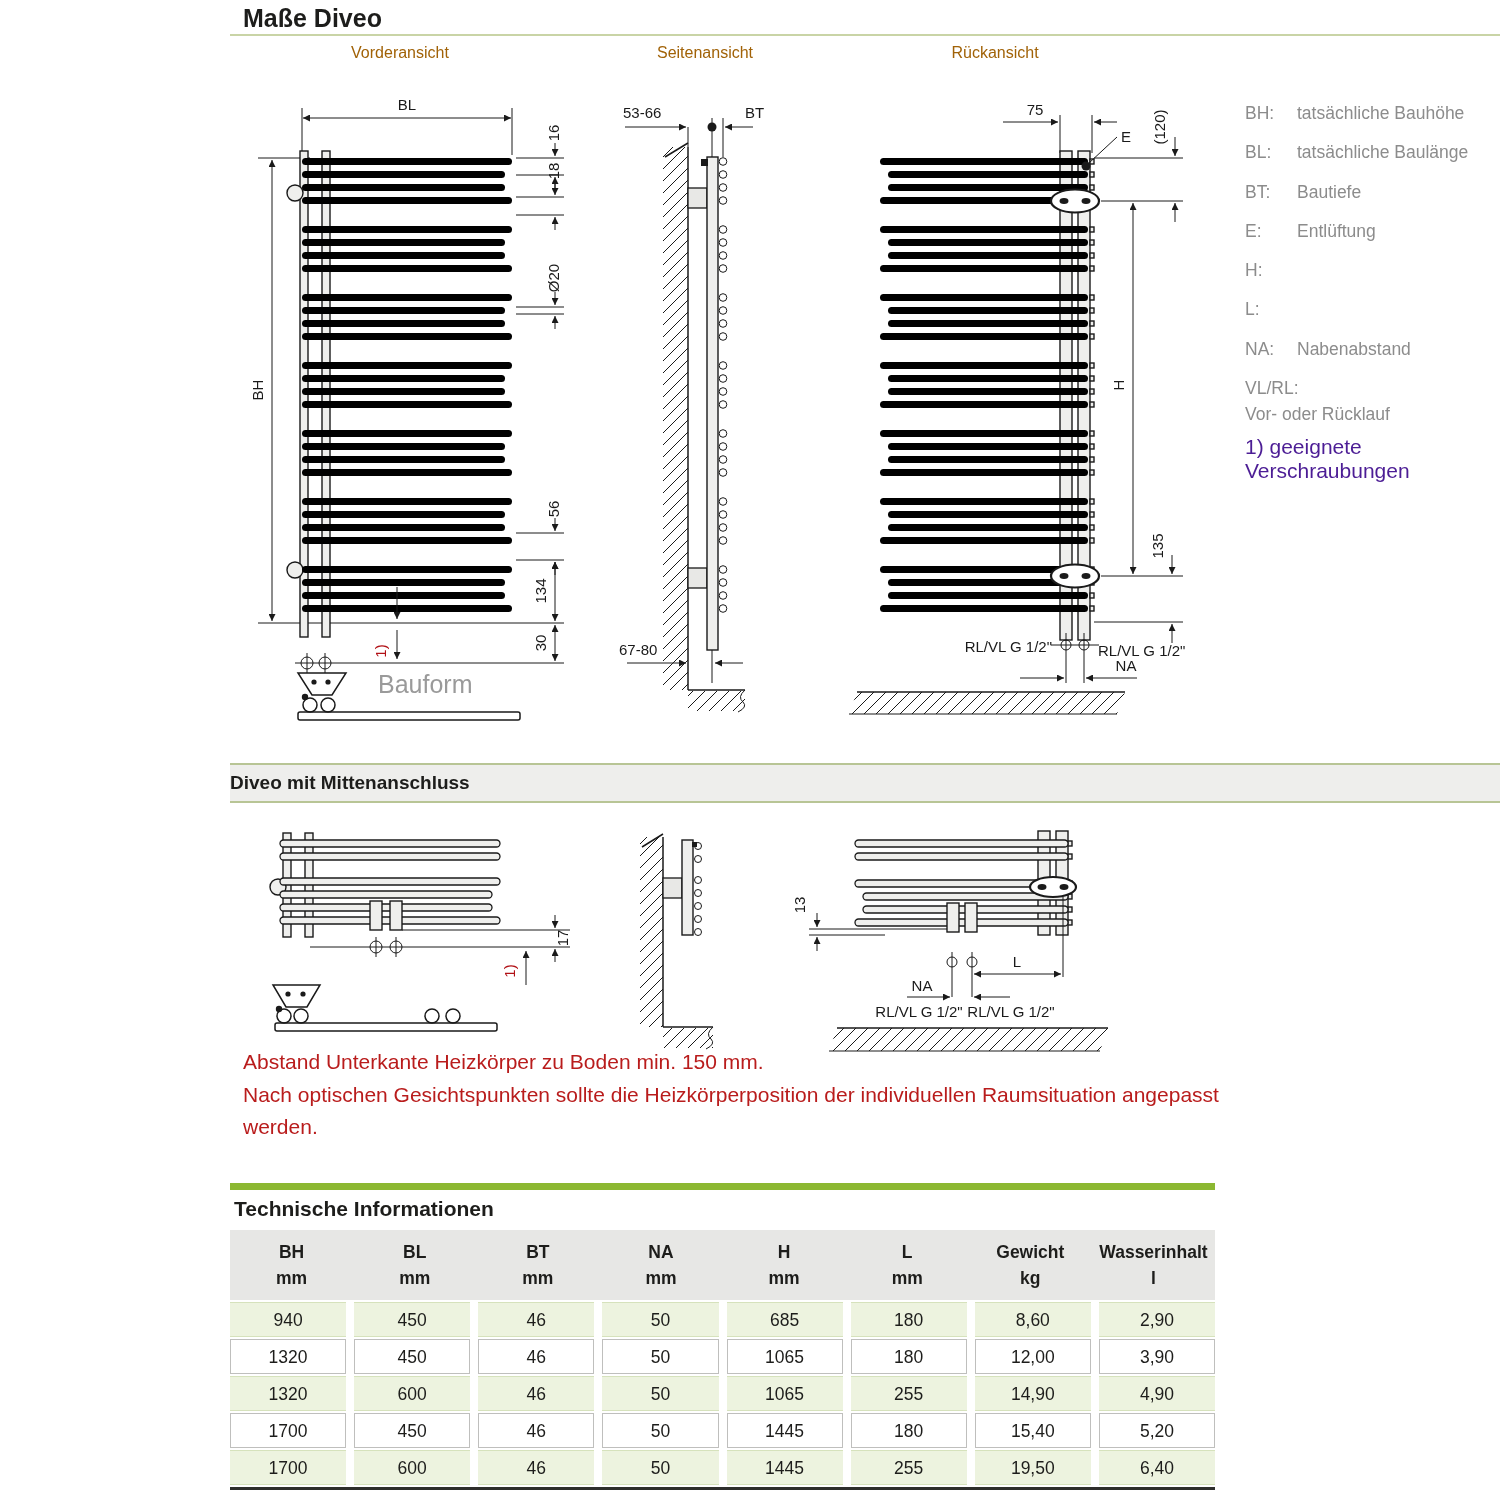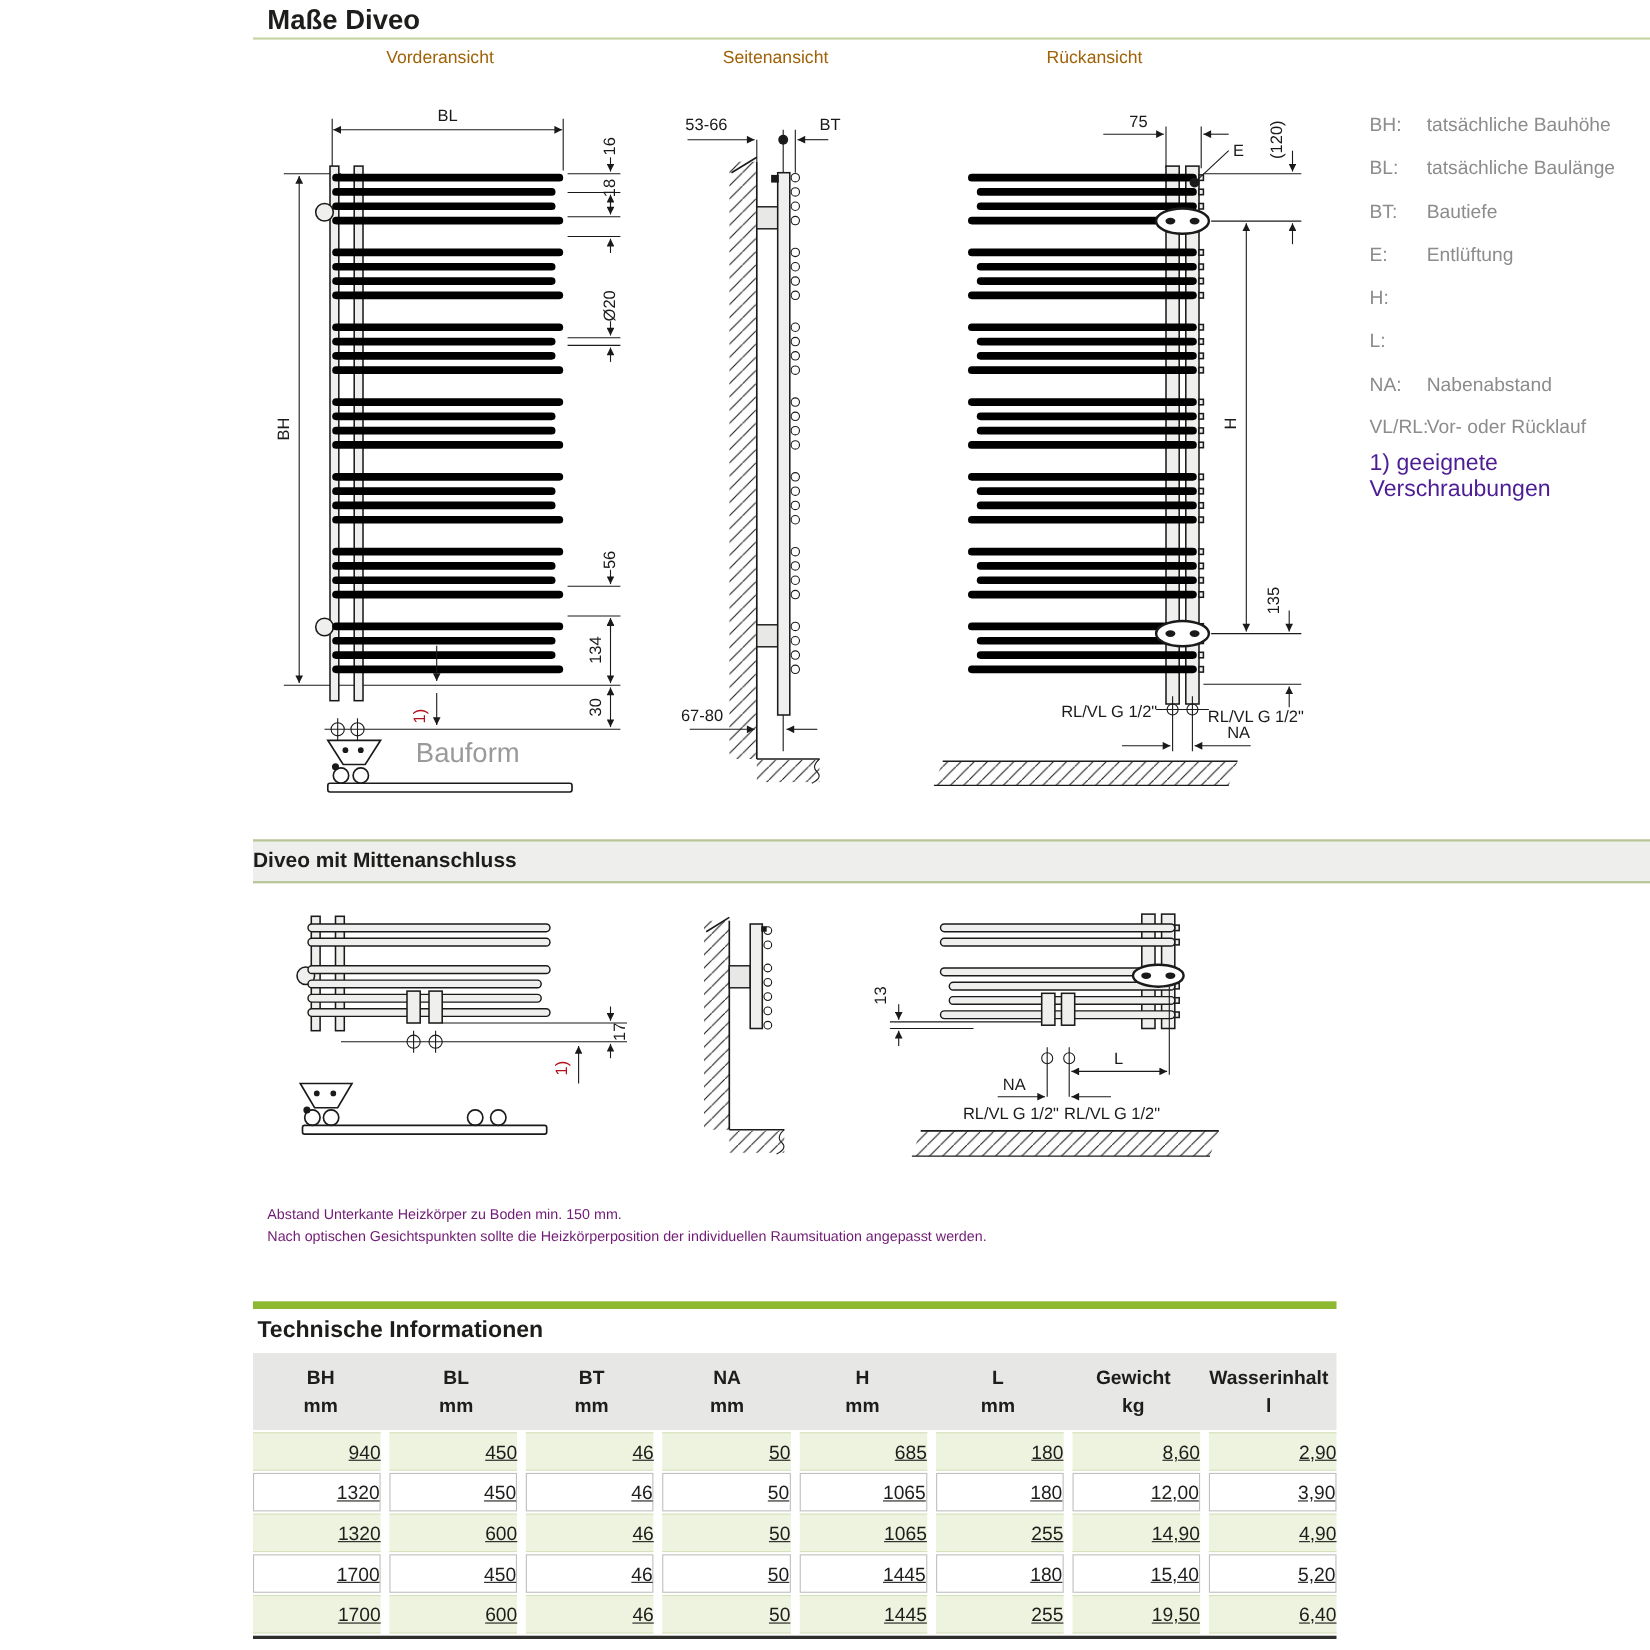--- a/index.html
+++ b/index.html
@@ -23,29 +23,29 @@
   .legend{left:1245px;top:100px;width:238px;}
   .legend-row{display:flex;margin-bottom:13px;color:#8c8c8c;font-size:17.5px;line-height:1.5;}
   .legend-term{width:52px;flex:none;}
   .legend-def{flex:1;}
   .legend-note{margin-top:3px;color:#4c1d95;font-size:21px;}
   
   .mid-band{left:230px;top:763px;width:1270px;height:36px;background:#eeeeec;
             border-top:2px solid #b8c595;border-bottom:2px solid #b8c595;
             display:flex;align-items:center;}
   .mid-band span{font-size:19px;font-weight:bold;color:#1d1d1b;padding-left:0;}
-  .notes{left:243px;top:1046px;width:1050px;color:#701a75;font-size:13px;line-height:1.55;margin-top:48px;}
+  .notes{left:243px;top:1046px;width:1050px;color:#b91c1c;font-size:21px;line-height:1.55;}
   
   .tbl{left:230px;top:1183px;width:985px;}
   .green-bar{height:7px;background:#8cb832;}
   .t-title{font-size:21px;font-weight:bold;color:#1d1d1b;margin:7px 2px 9px 4px;}
   .t-header{display:flex;background:#e7e7e5;height:70px;align-items:center;}
   .th{flex:1;text-align:center;font-weight:bold;font-size:17.5px;line-height:26px;}
   .t-row{display:flex;margin-top:2px;column-gap:8px;}
-  .td{flex:1;text-align:right;font-size:17.5px;height:35px;line-height:35px;box-sizing:border-box;text-decoration:underline;}
+  .td{flex:1;text-align:center;font-size:17.5px;height:35px;line-height:35px;box-sizing:border-box;}
   .row-green .td{background:#edf3df;border-top:1.5px solid #d6e2bc;border-bottom:1.5px solid #d6e2bc;}
   .row-white .td{background:#ffffff;border:1px solid #bfbfbd;}
   .t-bottom{height:3px;background:#2e2e2c;margin-top:2px;}
 </style>
 </head>
 <body>
 
 <div class="abs page-title">Maße Diveo</div>
 <div class="abs top-rule"></div>
 <div class="abs view-title" style="left:270px;">Vorderansicht</div>
@@ -324,21 +324,21 @@
   <div class="legend-row">
     <span class="legend-term">H:</span>
   </div>
   <div class="legend-row">
     <span class="legend-term">L:</span>
   </div>
   <div class="legend-row">
     <span class="legend-term">NA:</span>
     <span class="legend-def">Nabenabstand</span>
   </div>
-  <div class="legend-row" style="margin-bottom:8px;">
+  <div class="legend-row" style="margin-bottom:8px;flex-direction:column;">
     <span class="legend-term">VL/RL:</span>
     <span class="legend-def">Vor- oder Rücklauf</span>
   </div>
   <div class="legend-note">1) geeignete Verschraubungen</div>
 </div>
 
 <div class="abs mid-band">
   <span>Diveo mit Mittenanschluss</span>
 </div>
 

